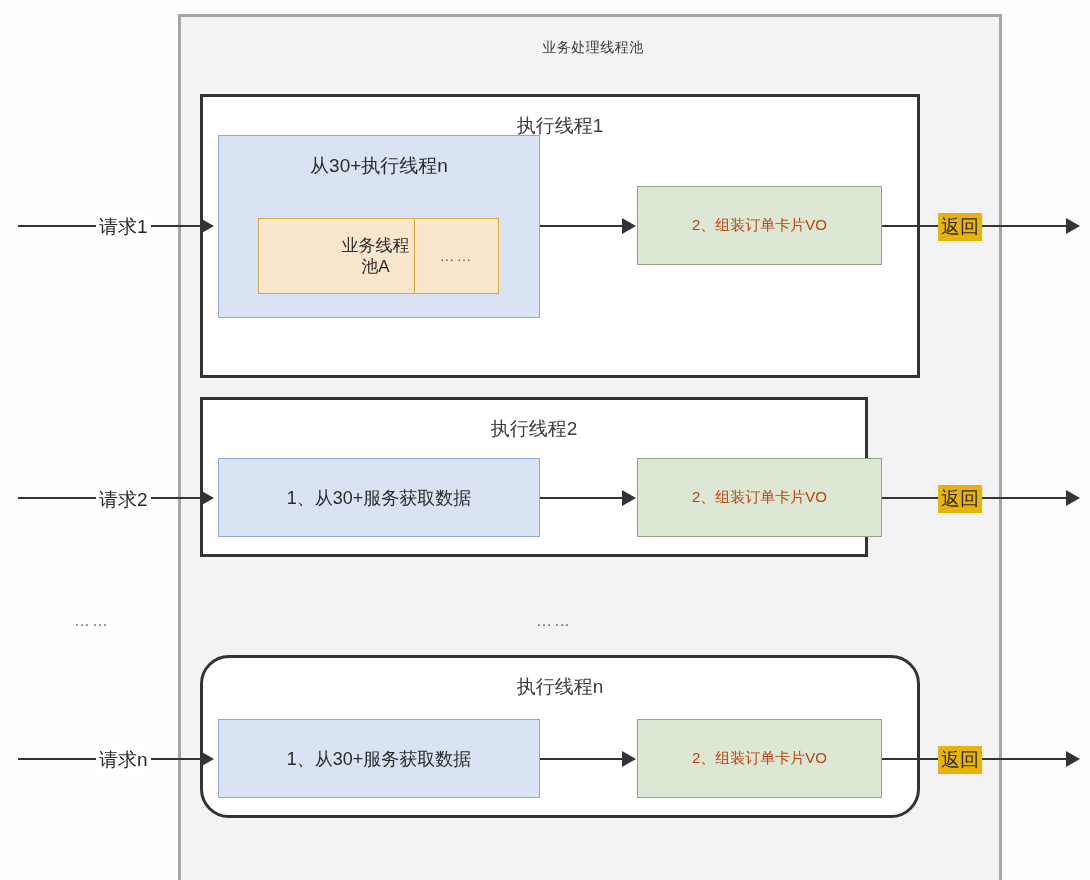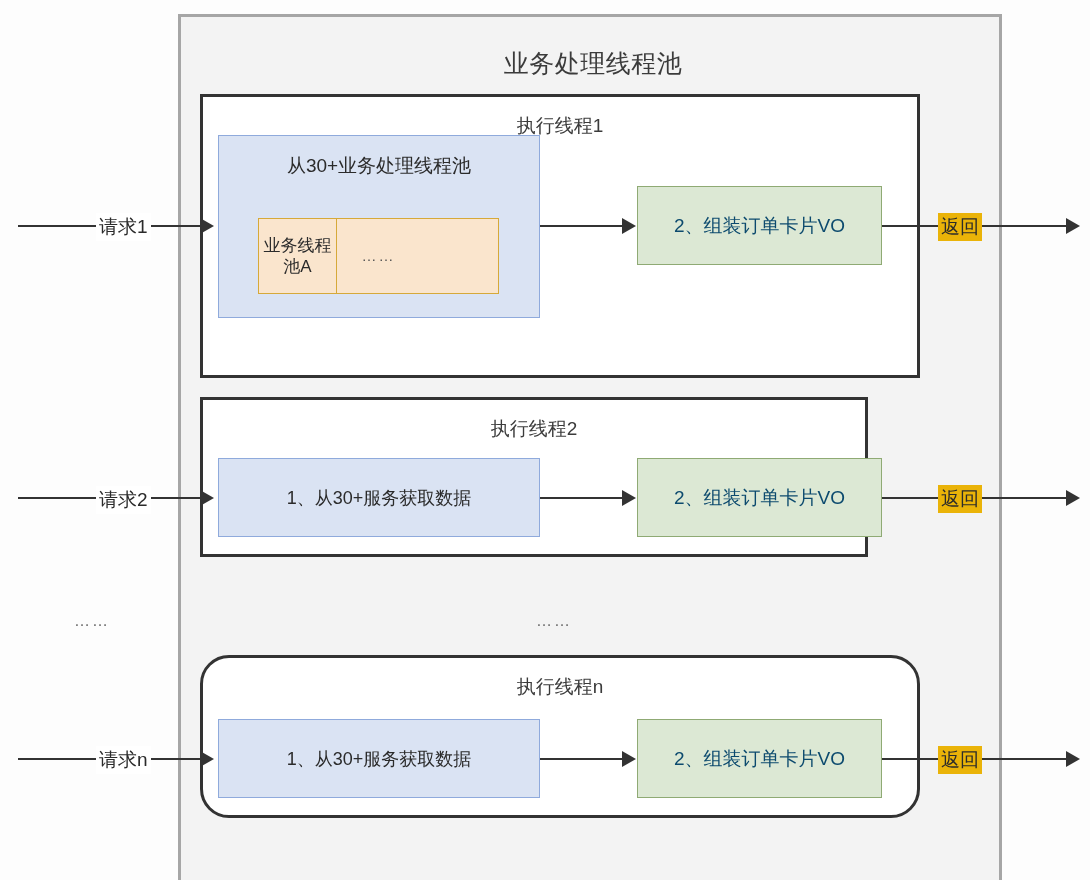--- a/index.html
+++ b/index.html
@@ -24,24 +24,24 @@
     width: 824px;
     height: 866px;
     background: #f3f3f3;
     border: 3px solid #a6a6a6;
     border-bottom: none;
     box-sizing: border-box;
   }
   .pool-title {
     position: absolute;
     left: 0;
-    top: 30px;
+    top: 22px;
     width: 824px;
     text-align: center;
-    font-size: 25px;
+    font-size: 14px;
     color: #3b3b3b;
     letter-spacing: .5px;
   }
 
   
   .thread {
     position: absolute;
     background: #ffffff;
     border: 3px solid #333333;
     box-sizing: border-box;
@@ -64,22 +64,22 @@
     box-sizing: border-box;
   }
   .step-green {
     position: absolute;
     background: #dce8d4;
     border: 1.5px solid #8faa74;
     box-sizing: border-box;
     display: flex;
     align-items: center;
     justify-content: center;
-    font-size: 19px;
-    color: #0c4a6e;
+    font-size: 15px;
+    color: #c2410c;
   }
   .step-blue-simple {
     display: flex;
     align-items: center;
     justify-content: center;
     font-size: 18px;
     color: #2b2b2b;
   }
   .blue-heading {
     position: absolute;
@@ -91,20 +91,21 @@
     color: #2b2b2b;
   }
 
   
   .subtable {
     position: absolute;
     display: flex;
     border: 1.5px solid #d6a939;
     background: #fae5cd;
     box-sizing: border-box;
+    justify-content: flex-end;
   }
   .subcell {
     border-right: 1.5px solid #d6a939;
     box-sizing: border-box;
     display: flex;
     align-items: center;
     justify-content: center;
     text-align: center;
     font-size: 17px;
     line-height: 1.25;
@@ -157,21 +158,21 @@
 
   <div class="pool">
     <div class="pool-title">业务处理线程池</div>
   </div>
 
   <div class="thread" style="left:200px; top:94px; width:720px; height:284px;">
     <div class="thread-title">执行线程1</div>
   </div>
 
   <div class="step-blue" style="left:218px; top:135px; width:322px; height:183px;">
-    <div class="blue-heading">从30+业务处理线程池</div>
+    <div class="blue-heading">从30+执行线程n</div>
   </div>
 
   <div class="subtable" style="left:258px; top:218px; width:241px; height:76px;">
     <div class="subcell w1">业务线程池A</div>
     <div class="subcell w3">……</div>
   </div>
 
   <div class="step-green" style="left:637px; top:186px; width:245px; height:79px;">2、组装订单卡片VO</div>
 
   <div class="hline" style="left:540px; top:225px; width:84px;"></div>

